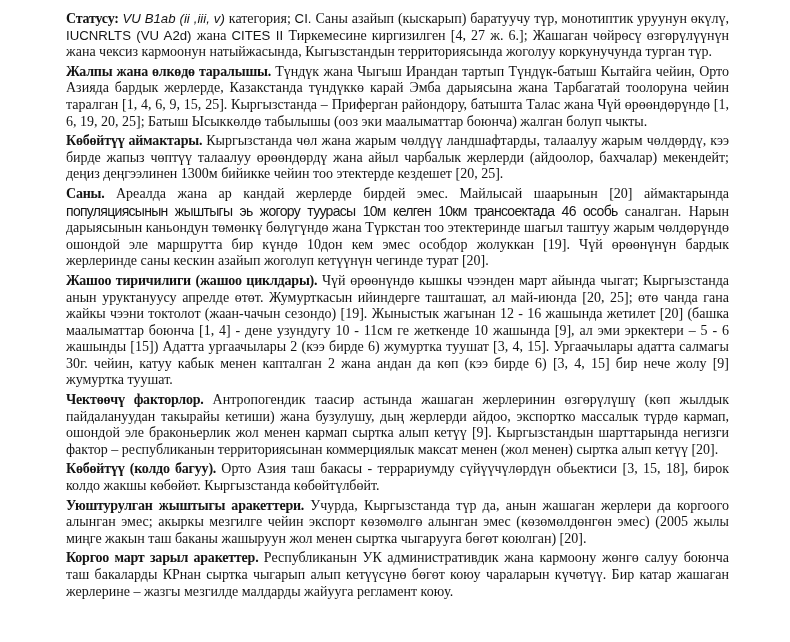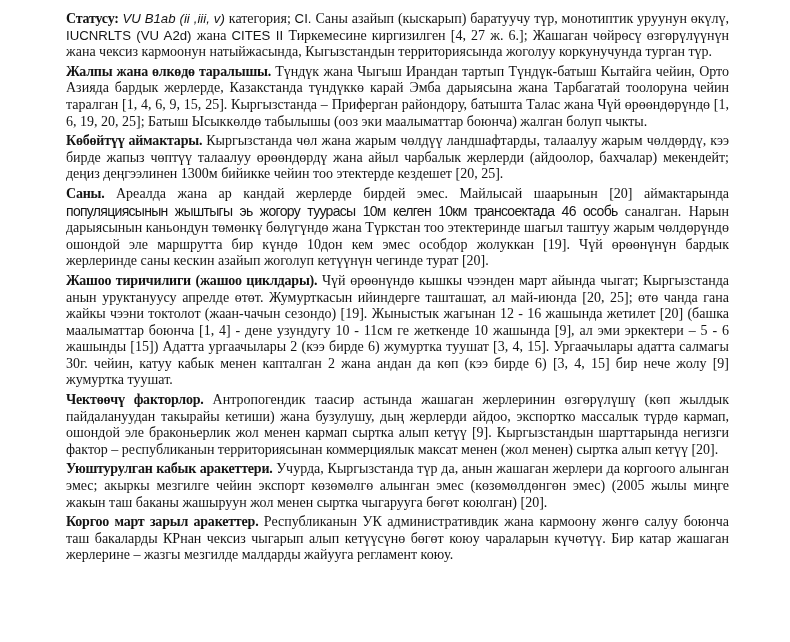--- a/index.html
+++ b/index.html
@@ -57,18 +57,19 @@
   <p class="para"><span class="h">Жалпы жана өлкөдө таралышы. </span><span>Түндүк жана Чыгыш Ирандан тартып Түндүк-батыш Кытайга чейин, Орто Азияда бардык жерлерде, Казакстанда түндүккө карай Эмба дарыясына жана Тарбагатай тоолоруна чейин таралган [1, 4, 6, 9, 15, 25]. Кыргызстанда – Приферган райондору, батышта Талас жана Чүй өрөөндөрүндө [1, 6, 19, 20, 25]; Батыш Ысыккөлдө табылышы (ооз эки маалыматтар боюнча) жалган болуп чыкты.</span></p>
 
   <p class="para"><span class="h">Көбөйтүү аймактары. </span><span>Кыргызстанда чөл жана жарым чөлдүү ландшафтарды, талаалуу жарым чөлдөрдү, кээ бирде жапыз чөптүү талаалуу өрөөндөрдү жана айыл чарбалык жерлерди (айдоолор, бахчалар) мекендейт; деңиз деңгээлинен 1300м бийикке чейин тоо этектерде кездешет [20, 25].</span></p>
 
   <p class="para"><span class="h">Саны. </span><span>Ареалда жана ар кандай жерлерде бирдей эмес. Майлысай шаарынын [20] аймактарында </span><span class="cond">популяциясынын жыштыгы эь жогору туурасы 10м келген 10км трансоектада 46 особь </span><span>саналган. Нарын дарыясынын каньондун төмөнкү бөлүгүндө жана Түркстан тоо этектеринде шагыл таштуу жарым чөлдөрүндө ошондой эле маршрутта бир күндө 10дон кем эмес особдор жолуккан [19]. Чүй өрөөнүнүн бардык жерлеринде саны кескин азайып жоголуп кетүүнүн чегинде турат [20].</span></p>
 
   <p class="para"><span class="h">Жашоо тиричилиги (жашоо циклдары). </span><span>Чүй өрөөнүндө кышкы чээнден март айында чыгат; Кыргызстанда анын уруктануусу апрелде өтөт. Жумурткасын ийиндерге ташташат, ал май-июнда [20, 25]; өтө чанда гана жайкы чээни токтолот (жаан-чачын сезондо) [19]. Жыныстык жагынан 12 - 16 жашында жетилет [20] (башка маалыматтар боюнча [1, 4] - дене узундугу 10 - 11см ге жеткенде 10 жашында [9], ал эми эркектери – 5 - 6 жашынды [15]) Адатта ургаачылары 2 (кээ бирде 6) жумуртка туушат [3, 4, 15]. Ургаачылары адатта салмагы 30г. чейин, катуу кабык менен капталган 2 жана андан да көп (кээ бирде 6) [3, 4, 15] бир нече жолу [9] жумуртка туушат.</span></p>
 
   <p class="para"><span class="h">Чектөөчү факторлор. </span><span>Антропогендик таасир астында жашаган жерлеринин өзгөрүлүшү (көп жылдык пайдалануудан такырайы кетиши) жана бузулушу, дың жерлерди айдоо, экспортко массалык түрдө кармап, ошондой эле браконьерлик жол менен кармап сыртка алып кетүү [9]. Кыргызстандын шарттарында негизги фактор – республиканын территориясынан коммерциялык максат менен (жол менен) сыртка алып кетүү [20].</span></p>
 
+  <p class="para"><span class="h">Көбөйтүү (колдо багуу). </span><span>Орто Азия таш бакасы - террариумду сүйүүчүлөрдүн обьектиси [3, 15, 18], бирок колдо жакшы көбөйөт. Кыргызстанда көбөйтүлбөйт.</span></p>
 
-  <p class="para"><span class="h">Уюштурулган кабык аракеттери. </span><span>Учурда, Кыргызстанда түр да, анын жашаган жерлери да коргоого алынган эмес; акыркы мезгилге чейин экспорт көзөмөлгө алынган эмес (көзөмөлдөнгөн эмес) (2005 жылы миңге жакын таш баканы жашыруун жол менен сыртка чыгарууга бөгөт коюлган) [20].</span></p>
+  <p class="para"><span class="h">Уюштурулган жыштыгы аракеттери. </span><span>Учурда, Кыргызстанда түр да, анын жашаган жерлери да коргоого алынган эмес; акыркы мезгилге чейин экспорт көзөмөлгө алынган эмес (көзөмөлдөнгөн эмес) (2005 жылы миңге жакын таш баканы жашыруун жол менен сыртка чыгарууга бөгөт коюлган) [20].</span></p>
 
-  <p class="para"><span class="h">Коргоо март зарыл аракеттер. </span><span>Республиканын УК административдик жана кармоону жөнгө салуу боюнча таш бакаларды КРнан чексиз чыгарып алып кетүүсүнө бөгөт коюу чараларын күчөтүү. Бир катар жашаган жерлерине – жазгы мезгилде малдарды жайууга регламент коюу.</span></p>
+  <p class="para"><span class="h">Коргоо март зарыл аракеттер. </span><span>Республиканын УК административдик жана кармоону жөнгө салуу боюнча таш бакаларды КРнан сыртка чыгарып алып кетүүсүнө бөгөт коюу чараларын күчөтүү. Бир катар жашаган жерлерине – жазгы мезгилде малдарды жайууга регламент коюу.</span></p>
 
 </div>
 
 </body></html>

